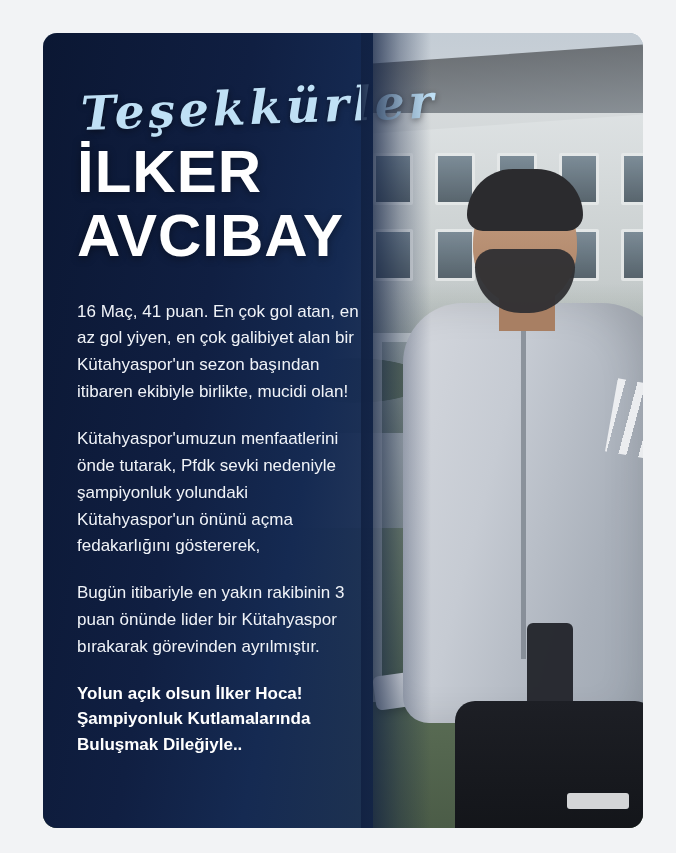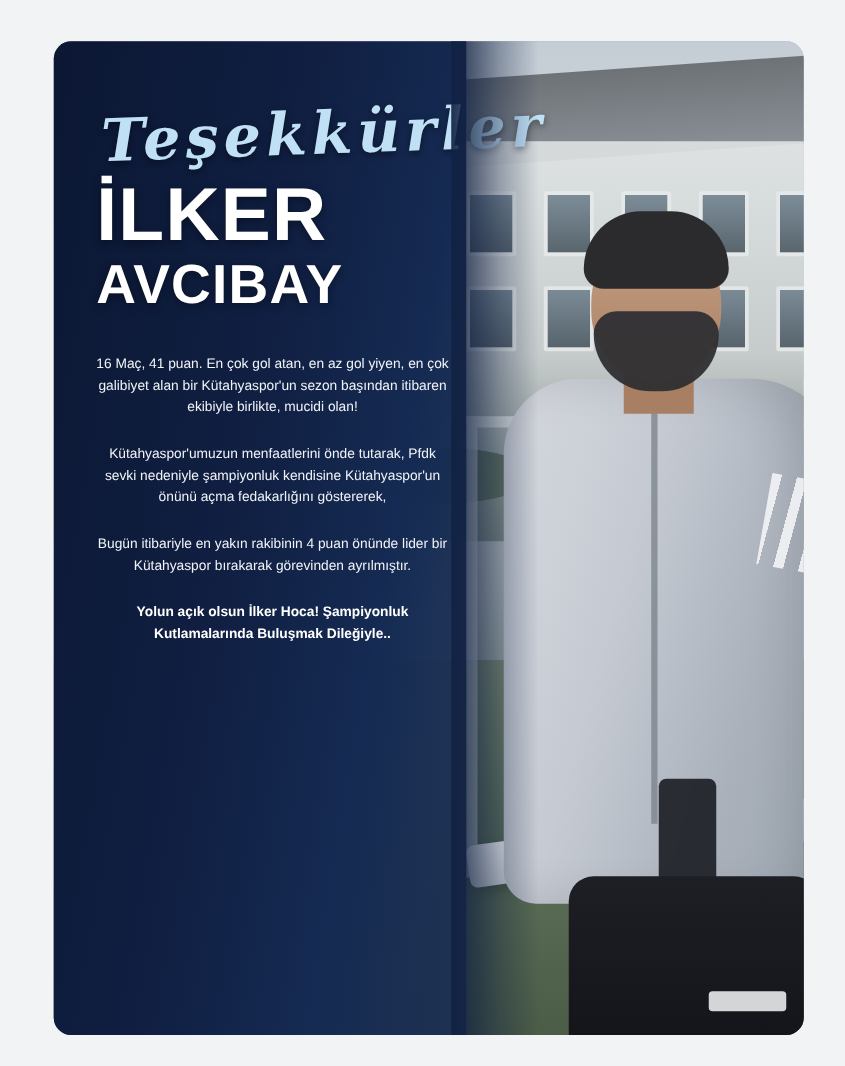--- a/index.html
+++ b/index.html
@@ -191,30 +191,29 @@
   .name1, .name2 {
     font-family: "Liberation Sans", sans-serif;
     font-weight: 700;
     letter-spacing: 1px;
     line-height: .96;
     margin: 0;
     color: #ffffff;
     text-shadow: 0 2px 8px rgba(0,0,0,.4);
   }
   .name1 { font-size: 60px; margin-top: 5px; }
-  .name2 { font-size: 44px; margin-top: 6px; }
+  .name2 { font-size: 60px; margin-top: 6px; }
 
   .body-copy { margin-top: 34px; }
   .body-copy p {
     margin: 0 0 20px 0;
-    font-size: 11px;
+    font-size: 17px;
     line-height: 1.58;
     color: #f0f3f8;
     max-width: 292px;
-    text-align: center;
   }
   .body-copy p.bold {
     font-weight: 700;
     color: #ffffff;
     margin-bottom: 0;
     line-height: 1.5;
   }
 </style>
 </head>
 <body>
@@ -257,21 +256,21 @@
 
   <div class="panel">
     <div class="panel-inner">
 
       <div class="script">Teşekkürler</div>
       <div class="name1">İLKER</div>
       <div class="name2">AVCIBAY</div>
 
       <div class="body-copy">
         <p>16 Maç, 41 puan. En çok gol atan, en az gol yiyen, en çok galibiyet alan bir Kütahyaspor'un sezon başından itibaren ekibiyle birlikte,  mucidi olan!</p>
-        <p>Kütahyaspor'umuzun menfaatlerini önde tutarak, Pfdk sevki nedeniyle şampiyonluk kendisine Kütahyaspor'un önünü açma fedakarlığını göstererek,</p>
-        <p>Bugün itibariyle en yakın rakibinin 4 puan önünde lider bir Kütahyaspor bırakarak görevinden ayrılmıştır.</p>
+        <p>Kütahyaspor'umuzun menfaatlerini önde tutarak, Pfdk sevki nedeniyle şampiyonluk yolundaki Kütahyaspor'un önünü açma fedakarlığını göstererek,</p>
+        <p>Bugün itibariyle en yakın rakibinin 3 puan önünde lider bir Kütahyaspor bırakarak görevinden ayrılmıştır.</p>
         <p class="bold">Yolun açık olsun İlker Hoca! Şampiyonluk Kutlamalarında Buluşmak Dileğiyle..</p>
       </div>
 
     </div>
   </div>
 
 </div>
 
 </body></html>

